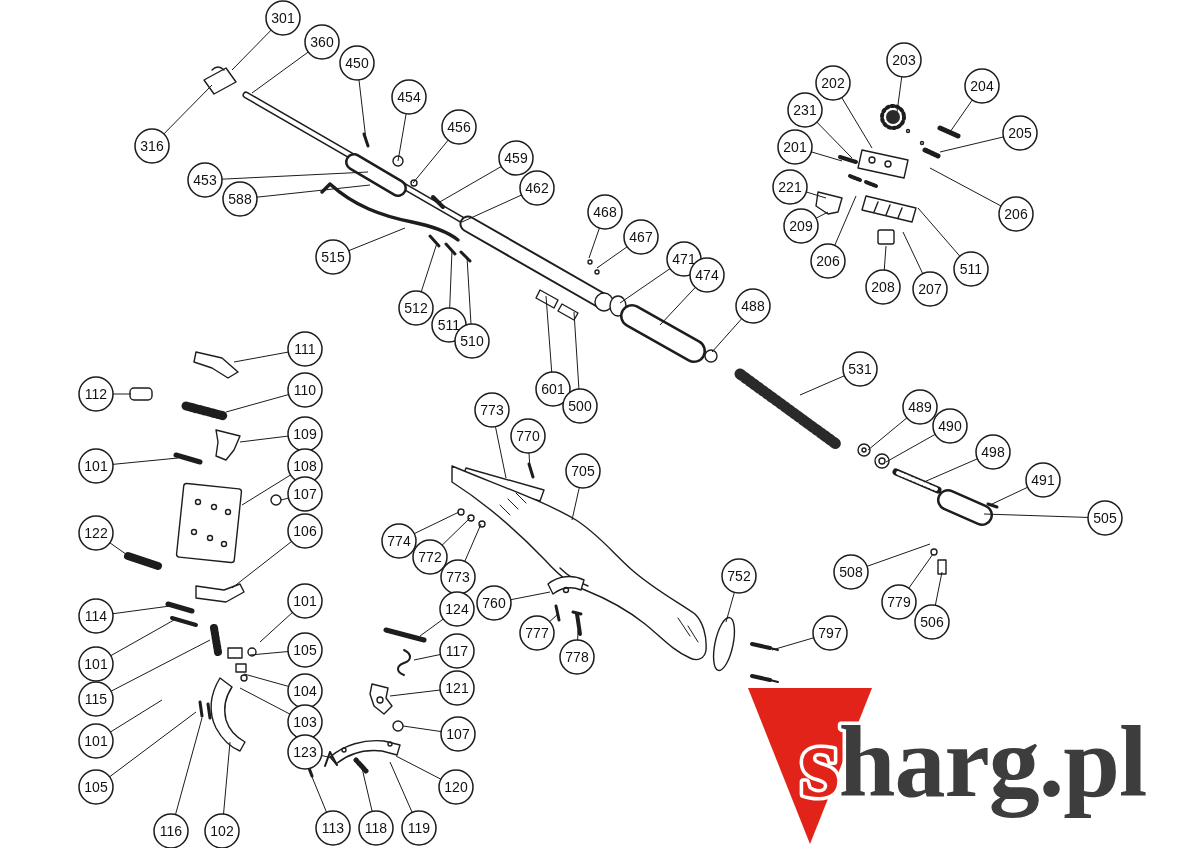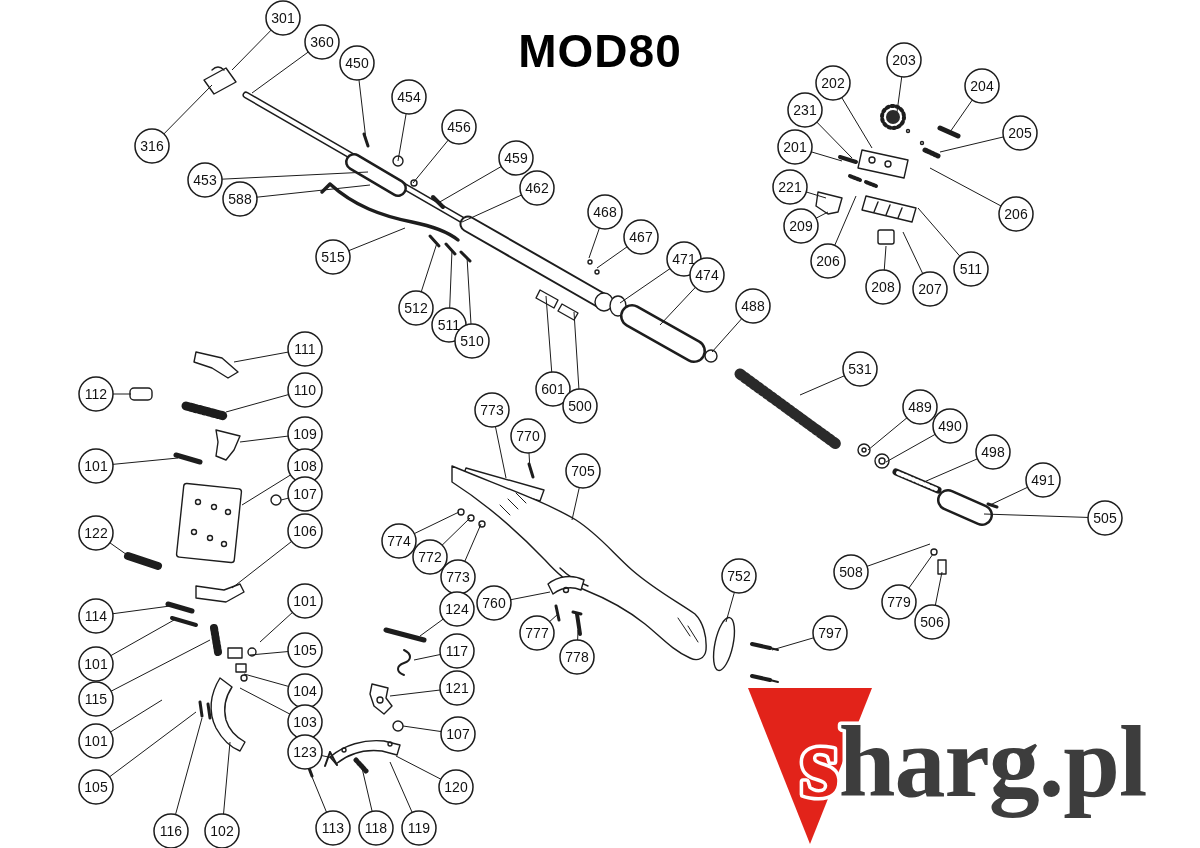--- a/index.html
+++ b/index.html
@@ -15,21 +15,20 @@
          fill:#111;text-anchor:middle;}
   .logo-svg{position:absolute;left:738px;top:684px;width:462px;height:164px;}
   .logo-text{font-family:"Liberation Serif",serif;font-weight:700;font-size:102px;
          letter-spacing:-1px;}
 </style>
 </head>
 <body>
 
 <div class="page">
 
-  <h1 class="title">MOD80</h1>
 
   <svg class="diagram" width="1200" height="848" viewBox="0 0 1200 848">
 
     <g id="art" stroke="#1d1d1d" fill="none" stroke-width="1.4" stroke-linecap="round" stroke-linejoin="round">
 
       <g>
         <path d="M204,80 l22,-12 10,14 -22,12 z" fill="#fff"></path>
         <path d="M212,70 q6,-6 12,0"></path>
       </g>
 

